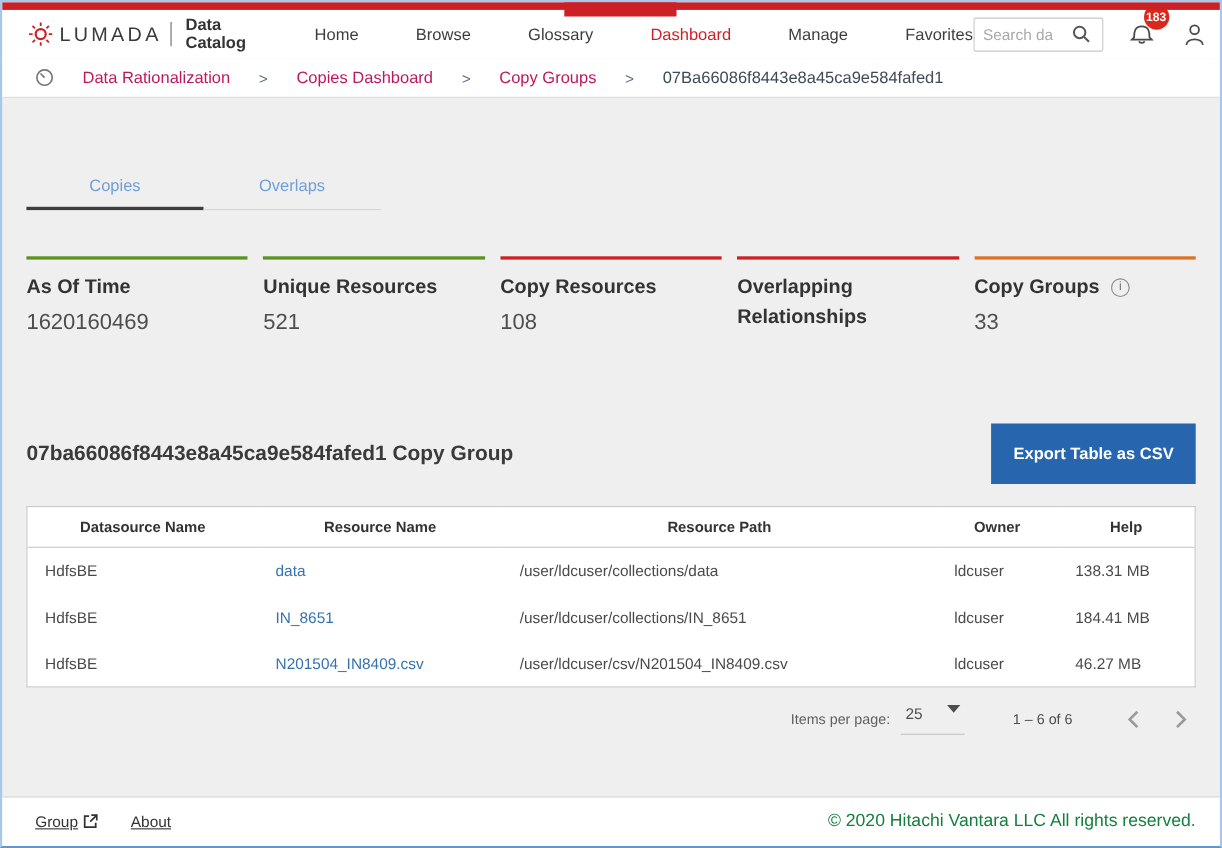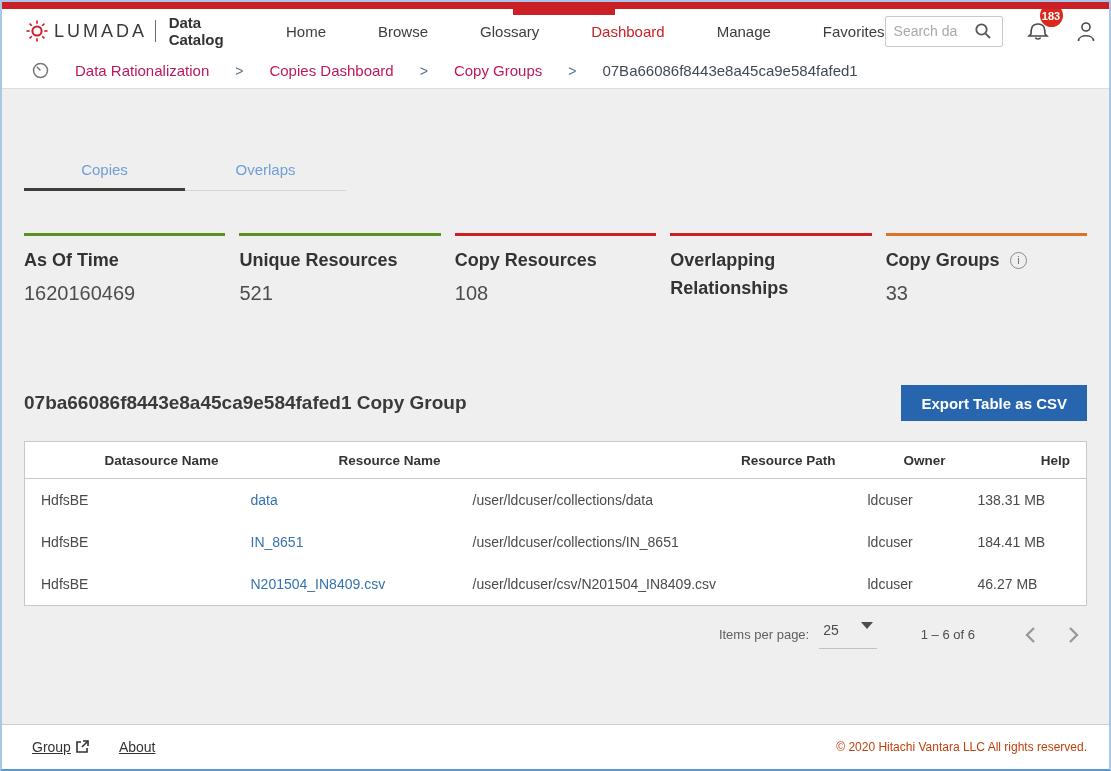--- a/index.html
+++ b/index.html
@@ -48,41 +48,41 @@
   .tab.active { border-bottom:3px solid #3d3d3d; padding-bottom:10px; }
   
   .stats { display:flex; gap:14px; margin-top:42px; min-height:112px; }
   .stat-card { flex:1; border-top:3px solid #999; padding-top:11px; }
   .stat-label { font-size:18px; font-weight:700; color:#333; line-height:1.55; display:inline; }
   .stat-value { font-size:20px; color:#4d4d4d; margin-top:7px; }
   .info-icon { display:inline-flex; width:17px; height:17px; border:1px solid #8a8a8a; border-radius:50%; color:#6f6f6f; font-size:11px; font-weight:400; align-items:center; justify-content:center; vertical-align:2px; margin-left:6px; font-style:normal; }
   
   .section-row { display:flex; align-items:center; justify-content:space-between; margin-top:40px; }
   .section-title { font-size:19px; font-weight:600; color:#3a3a3a; }
-  .export-btn { background:#2766ae; color:#fff; border:none; font-family:"Liberation Sans", sans-serif; font-size:15px; font-weight:700; padding:0 20px; height:36px; cursor:pointer; }
+  .export-btn { background:#2766ae; color:#fff; border:none; font-family:"Liberation Sans", sans-serif; font-size:15px; font-weight:700; padding:0 20px; height:55px; cursor:pointer; }
   
   .res-table { margin-top:20px; background:#fff; border:1px solid #c9c9c9; width:100%; border-collapse:collapse; }
-  .res-table th { text-align:right; font-size:13.5px; color:#333; padding:11px 16px 10px 16px; border-bottom:1px solid #c9c9c9; white-space:nowrap; }
+  .res-table th { text-align:center; font-size:13.5px; color:#333; padding:11px 16px 10px 16px; border-bottom:1px solid #c9c9c9; white-space:nowrap; }
   .res-table td { font-size:14px; color:#4a4a4a; padding:13px 16px; white-space:nowrap; }
   .res-table .c1 { width:210px; } .res-table .c2 { width:222px; } .res-table .c3 { width:395px; } .res-table .c4 { width:110px; }
   .res-link { color:#3572b0; cursor:pointer; text-decoration:none; }
   
   .pagination { display:flex; align-items:center; justify-content:flex-end; margin-top:14px; gap:0; font-size:13px; color:#5f5f5f; }
   .ipp-label { margin-right:10px; }
   .ipp-select { display:flex; align-items:flex-start; gap:22px; border-bottom:1px solid #c2c2c2; padding:2px 4px 10px 4px; cursor:pointer; color:#4d4d4d; font-size:14px; }
   .caret-down { width:0; height:0; border-left:6px solid transparent; border-right:6px solid transparent; border-top:7px solid #4d4d4d; }
   .range-text { margin:0 0 0 44px; color:#4d4d4d; }
   .page-chevrons { display:flex; gap:24px; margin-left:46px; margin-right:4px; }
   .chev { color:#9a9a9a; font-size:15px; cursor:pointer; padding:0 4px; }
   .chev svg { display:block; }
   
   .footer { margin-top:auto; height:45px; background:#fff; border-top:1px solid #cfcfcf; display:flex; align-items:center; justify-content:space-between; padding:0 22px 0 30px; flex:none; }
   .footer-links { display:flex; gap:30px; align-items:center; }
   .footer-link { font-size:14px; color:#333; text-decoration:underline; cursor:pointer; display:inline-flex; align-items:center; gap:4px; }
-  .copyright { font-size:12px; color:#c2410c; }
+  .copyright { font-size:16px; color:#15803d; }
 </style>
 </head>
 <body>
 
 <div class="topbar">
   <div class="active-indicator"></div>
 </div>
 
 <div class="header">
   <div class="logo">

